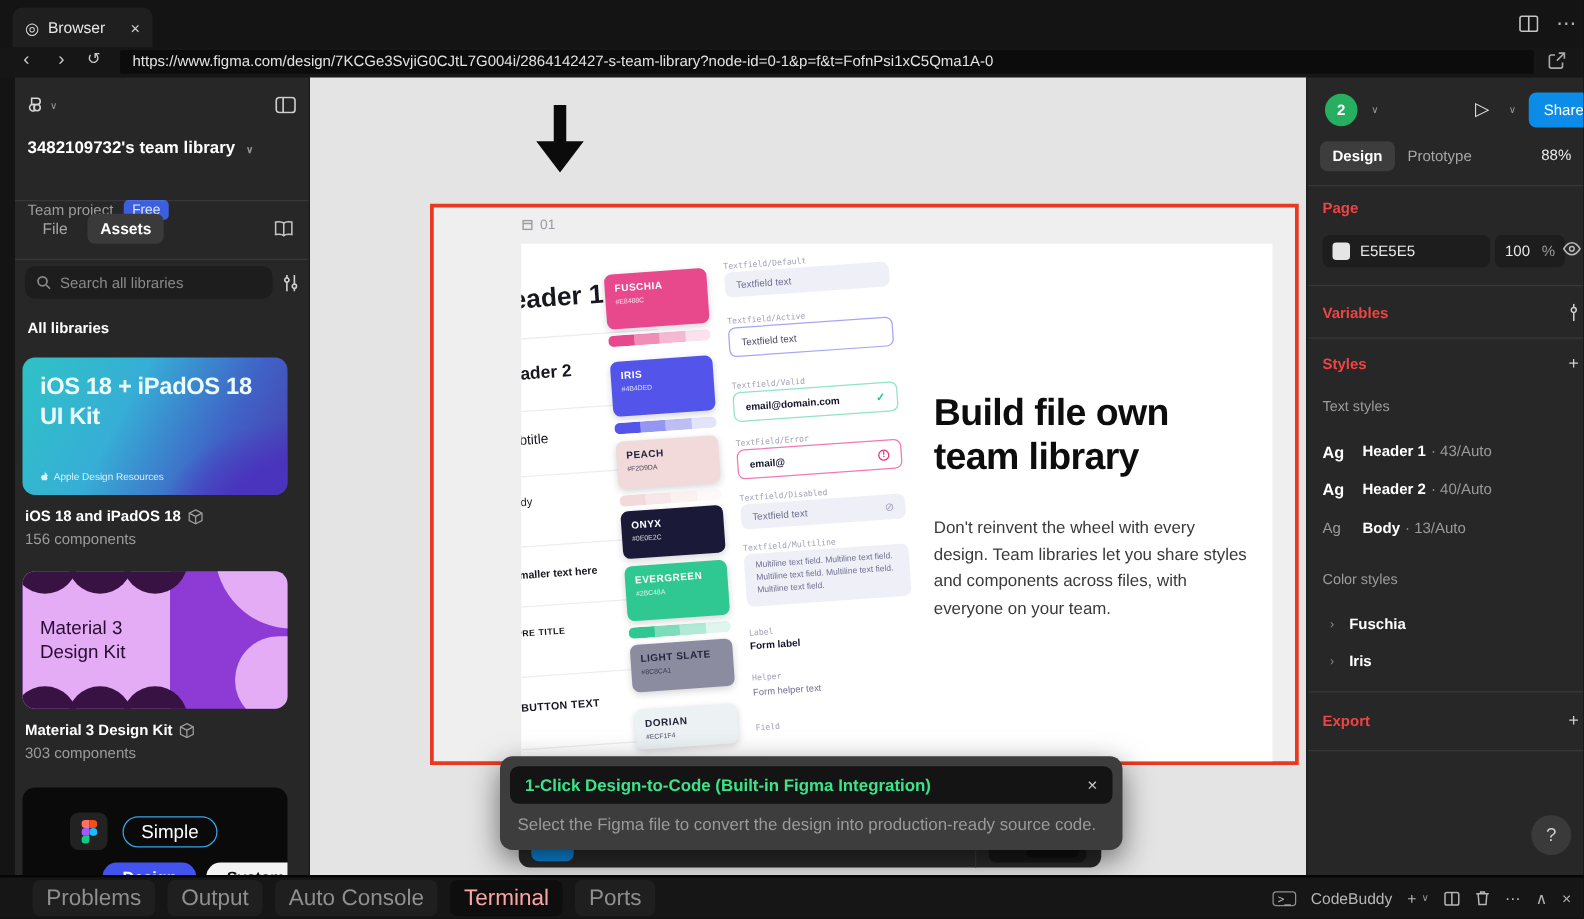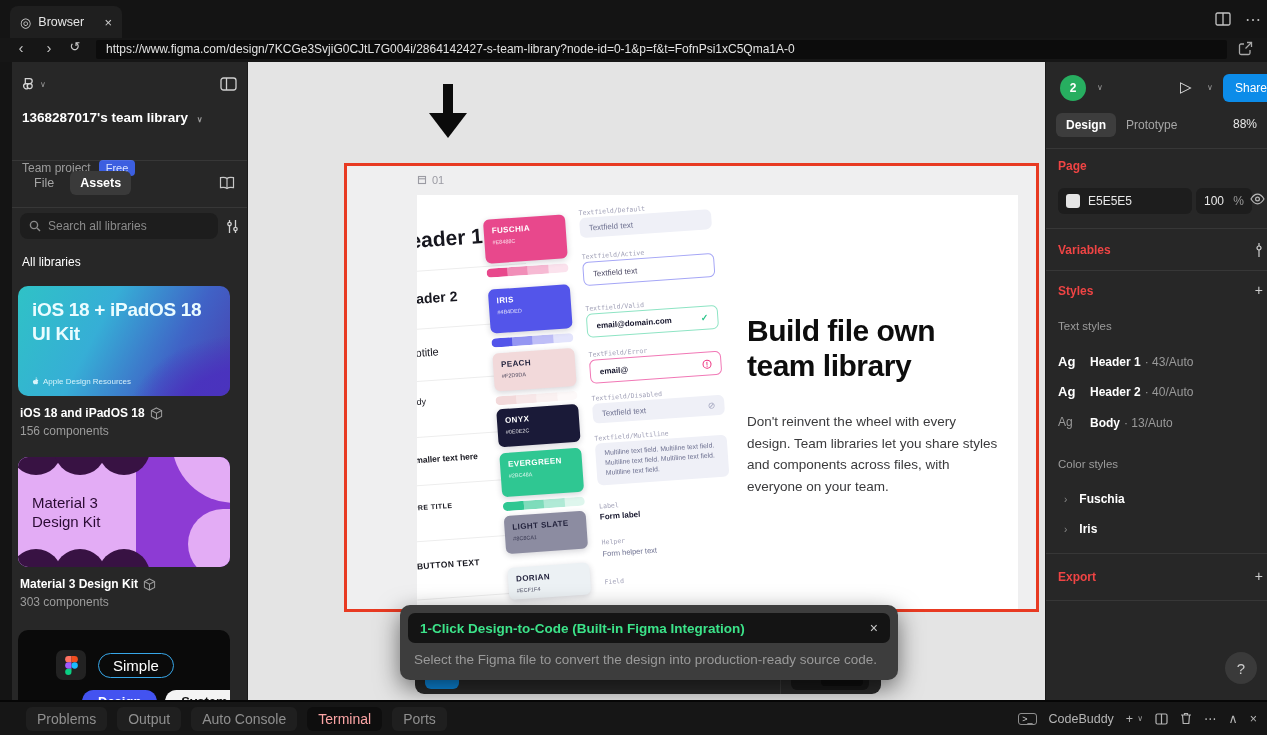--- a/index.html
+++ b/index.html
@@ -33,21 +33,21 @@
   .free-badge { background:#3c5fe0; color:#d9e4ff; font-size:11px; padding:2px 7px; border-radius:4px; }
   .divider { position:absolute; left:0; right:0; height:1px; background:rgba(255,255,255,.08); }
   .lsb-tabs { position:absolute; top:108px; left:12px; right:12px; height:26px; display:flex; align-items:center; gap:6px; }
   .lsb-tab { color:#a6a6a6; font-size:12.5px; padding:5px 10px; border-radius:6px; cursor:pointer; }
   .lsb-tab.active { color:#fff; font-weight:bold; background:#3a3a3a; }
   .book-ico { margin-left:auto; color:#c7c7c7; }
   .search-row { position:absolute; top:151px; left:8px; right:8px; height:26px; display:flex; align-items:center; gap:8px; }
   .search-box { flex:1; height:26px; background:#1d1d1d; border-radius:8px; display:flex; align-items:center; gap:7px; padding:0 9px; }
   .search-box input { flex:1; background:transparent; border:0; outline:0; color:#d5d5d5; font-size:12px; font-family:"Liberation Sans",sans-serif; }
   .search-box input::placeholder { color:#8a8a8a; }
-  .all-libs { position:absolute; top:193px; left:10px; color:#fff; font-size:12px; font-weight:normal; }
+  .all-libs { position:absolute; top:193px; left:10px; color:#fff; font-size:12px; font-weight:bold; }
 
   .lib-card { position:absolute; left:6px; width:212px; height:110px; border-radius:10px; overflow:hidden; cursor:pointer; }
   .ios-card { top:224px; background:linear-gradient(118deg,#2fc2c6 0%,#36aed6 38%,#4062c6 72%,#4a3fae 100%); }
   .ios-card .sheen { position:absolute; inset:0; background:radial-gradient(90% 120% at 108% 118%, rgba(74,50,190,.95) 35%, rgba(74,50,190,0) 62%); }
   .ios-card .ttl { position:absolute; left:14px; top:12px; color:#eafcff; font-size:19px; font-weight:bold; line-height:24px; letter-spacing:-.3px; }
   .ios-card .byline { position:absolute; left:14px; bottom:10px; color:#e7fbff; font-size:8px; display:flex; align-items:flex-start; gap:4px; opacity:.9; }
   .lib-caption { position:absolute; left:8px; color:#fff; font-size:12px; font-weight:bold; display:flex; align-items:center; gap:5px; }
   .lib-count { position:absolute; left:8px; color:#9c9c9c; font-size:12px; }
 
   .mat-card { top:395px; background:#8d3bd4; }
@@ -158,21 +158,21 @@
   .ts-meta { color:#9a9a9a; font-size:12px; margin-left:4px; }
   .cs-row { position:absolute; left:18px; height:20px; display:flex; align-items:center; gap:12px; cursor:pointer; }
   .cs-chev { color:#8a8a8a; font-size:10px; }
   .cs-name { color:#fff; font-size:12px; font-weight:bold; }
   .help-btn { position:absolute; right:10px; top:590px; width:32px; height:32px; border-radius:50%; background:#3a3a3a;
     color:#cccccc; font-size:15px; display:flex; align-items:center; justify-content:center; cursor:pointer; }
 
   
   .bottom { position:absolute; left:0; right:0; bottom:0; height:35px; background:#161616; border-top:2px solid #060606;
     display:flex; align-items:center; padding:0 10px 0 26px; gap:10px; }
-  .b-tab { font-size:14px; color:#8f8f8f; padding:4px 11px; border-radius:6px; background:#1f1f1f; cursor:pointer; white-space:nowrap; }
+  .b-tab { font-size:18px; color:#8f8f8f; padding:4px 11px; border-radius:6px; background:#1f1f1f; cursor:pointer; white-space:nowrap; }
   .b-tab.active { background:#0e0e0e; color:#fca5a5; }
   .b-right { margin-left:auto; display:flex; align-items:center; gap:12px; color:#b5b5b5; font-size:12.5px; }
   .term-badge { border:1px solid #8f8f8f; border-radius:3px; font-size:9px; padding:0 3px; color:#cfcfcf; }
   .b-ico { cursor:pointer; color:#b5b5b5; display:flex; align-items:center; }
 
   svg { display:block; }
 </style>
 </head>
 <body>
 
@@ -223,21 +223,21 @@
         <span class="chev">∨</span>
         <span style="margin-left:auto">
           <svg width="17" height="14" viewBox="0 0 17 14" fill="none" stroke="#cfcfcf" stroke-width="1.3">
               <rect x="1" y="1" width="15" height="12" rx="2.5"></rect>
               <line x1="6.5" y1="1" x2="6.5" y2="13"></line>
             </svg>
         </span>
       </div>
 
       <div class="lsb-title">
-        <span>1368287017's team library</span>
+        <span>3482109732's team library</span>
         <span class="chev">∨</span>
       </div>
       <div class="lsb-sub">
         <span>Team project</span>
         <span class="free-badge">Free</span>
       </div>
       <div class="divider" style="top:98px"></div>
 
       <div class="lsb-tabs">
         <span class="lsb-tab">File</span>

